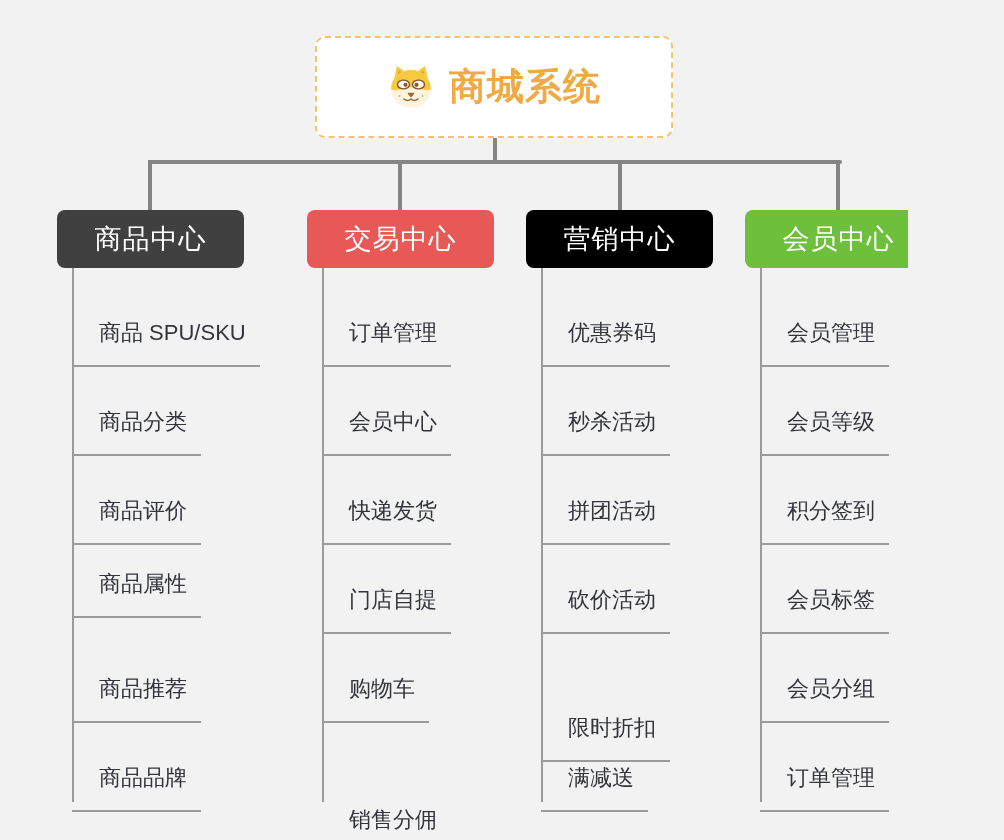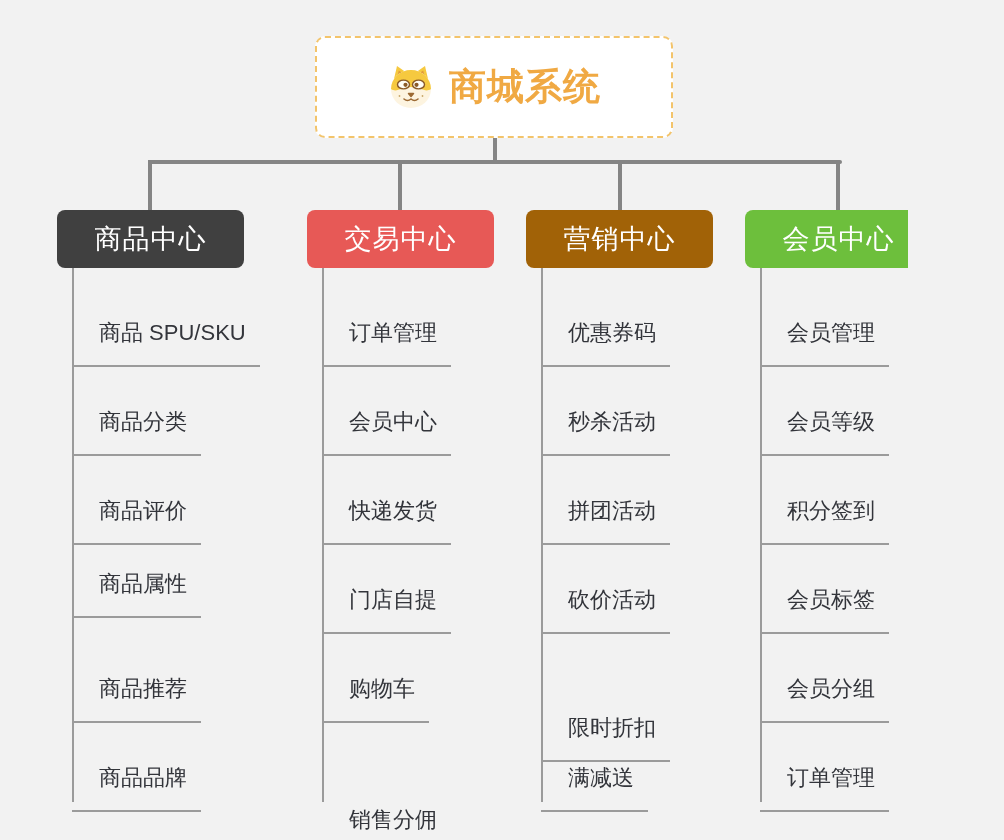--- a/index.html
+++ b/index.html
@@ -108,21 +108,21 @@
       <div class="leaf" style="left: 72px; top: 673px;">商品推荐</div>
       <div class="leaf" style="left: 72px; top: 762px;">商品品牌</div>
       <div class="branch-header" style="left: 307px; background: rgb(231, 89, 86);">交易中心</div>
       <div class="spine" style="left: 322px; top: 268px; height: 534px;"></div>
       <div class="leaf" style="left: 322px; top: 317px;">订单管理</div>
       <div class="leaf" style="left: 322px; top: 406px;">会员中心</div>
       <div class="leaf" style="left: 322px; top: 495px;">快递发货</div>
       <div class="leaf" style="left: 322px; top: 584px;">门店自提</div>
       <div class="leaf" style="left: 322px; top: 673px;">购物车</div>
       <div class="leaf" style="left: 322px; top: 804px;">销售分佣</div>
-      <div class="branch-header" style="left: 526px; background: #a16207;">营销中心</div>
+      <div class="branch-header" style="left: 526px; background: #000000;">营销中心</div>
       <div class="spine" style="left: 541px; top: 268px; height: 534px;"></div>
       <div class="leaf" style="left: 541px; top: 317px;">优惠券码</div>
       <div class="leaf" style="left: 541px; top: 406px;">秒杀活动</div>
       <div class="leaf" style="left: 541px; top: 495px;">拼团活动</div>
       <div class="leaf" style="left: 541px; top: 584px;">砍价活动</div>
       <div class="leaf" style="left: 541px; top: 712px;">限时折扣</div>
       <div class="leaf" style="left: 541px; top: 762px;">满减送</div>
       <div class="branch-header" style="left: 745px; background: rgb(109, 191, 60);">会员中心</div>
       <div class="spine" style="left: 760px; top: 268px; height: 534px;"></div>
       <div class="leaf" style="left: 760px; top: 317px;">会员管理</div>

